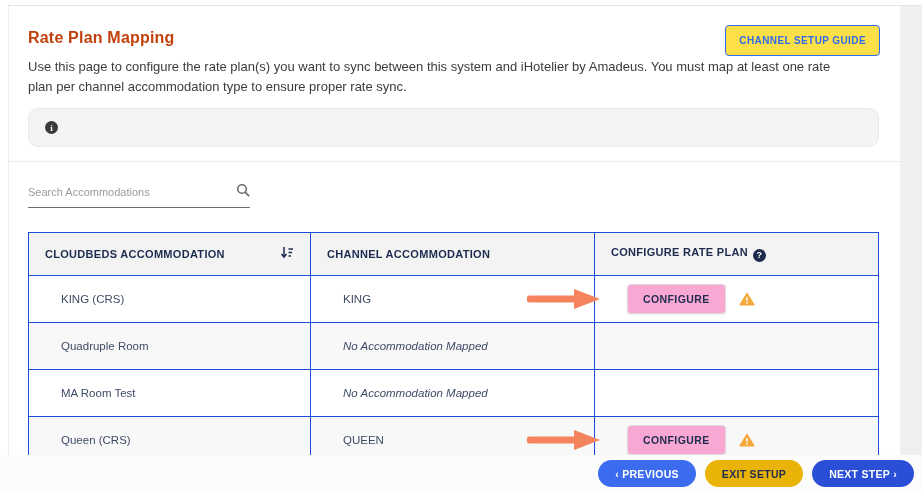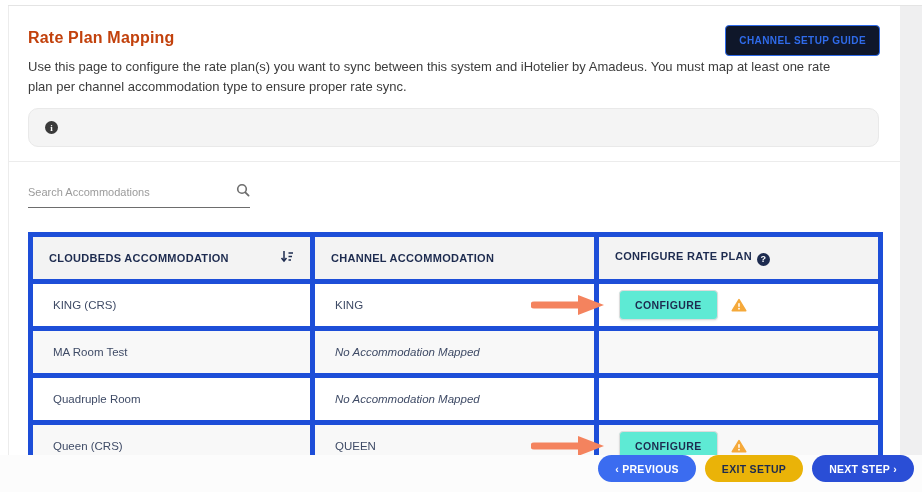--- a/index.html
+++ b/index.html
@@ -15,21 +15,21 @@
   .gray-strip { position: absolute; top: 6px; right: 0; width: 22px; height: 449px; background: #efeff0; }
 
   .card { position: absolute; top: 6px; left: 9px; width: 891px; height: 449px; background: #fff; overflow: hidden; }
 
   .page-title {
     margin: 23px 0 0 19px;
     font-size: 16px; font-weight: 600; color: #c2410c; letter-spacing: 0.2px;
   }
   .setup-guide-btn {
     position: absolute; top: 19px; right: 20px;
-    background: #0f172a; border: 1px solid #2f6bea; border-radius: 4px;
+    background: #fde047; border: 1px solid #2f6bea; border-radius: 4px;
     color: #2f6bea; font-family: inherit;
     font-size: 10px; font-weight: 700; letter-spacing: 0.4px;
     padding: 9px 13px; cursor: pointer;
   }
   .page-desc {
     margin: 10px 45px 0 19px;
     font-size: 13px; line-height: 1.5; color: #3c3c3c; max-width: 840px;
   }
   .note-box {
     margin: 12px 21px 0 19px;
@@ -55,54 +55,54 @@
     flex: 1; border: none; outline: none; font-family: inherit;
     font-size: 11px; color: #333; background: transparent;
   }
   .search-input::placeholder { color: #9b9b9b; }
   .search-icon { flex: 0 0 auto; }
 
   table.map-table {
     margin: 24px 21px 0 19px; width: 850px;
     border-collapse: collapse; table-layout: fixed;
   }
-  .map-table th, .map-table td { border: 5px solid #1d4ed8; }
+  .map-table th, .map-table td { border: 1px solid #1d4ed8; }
   .map-table th {
     background: #f3f3f3; text-align: left;
     padding: 13px 16px; font-size: 11px; font-weight: 700;
     color: #1d2b4f; letter-spacing: 0.3px;
   }
   .map-table th .th-inner { display: flex; align-items: center; justify-content: space-between; }
   .map-table td {
-    padding: 0 20px; height: 47px; font-size: 11.5px; color: #3f4b66;
+    padding: 0 32px; height: 47px; font-size: 11.5px; color: #3f4b66;
     background: #fff;
   }
   .map-table tbody tr:nth-child(even) td { background: #f8f8f8; }
   .unmapped { font-style: italic; }
   .configure-cell { position: relative; }
   .cell-flex { display: flex; align-items: center; gap: 13px; }
   .arrow-icon { position: absolute; left: -68px; top: 50%; transform: translateY(-50%); line-height: 0; }
   .configure-btn {
-    background: #5eead4; border: 1px solid #dcdcdc; border-radius: 4px;
+    background: #f9a8d4; border: 1px solid #dcdcdc; border-radius: 4px;
     padding: 8px 15px; font-family: inherit; font-size: 10.5px; font-weight: 700;
     color: #1d2b4f; letter-spacing: 0.4px; cursor: pointer;
     box-shadow: 0 1px 2px rgba(0,0,0,0.08);
   }
   .help-icon {
     display: inline-flex; align-items: center; justify-content: center;
     width: 13px; height: 13px; border-radius: 50%;
     background: #1d2b4f; color: #fff; font-size: 9px; font-weight: 700;
     margin-left: 5px; vertical-align: -2px;
   }
   .warn-icon { line-height: 0; }
 
   .footer {
     position: absolute; bottom: 0; left: 0; width: 922px; height: 37px;
     background: #fcfcfc;
-    display: flex; align-items: flex-start; justify-content: flex-end; gap: 9px;
+    display: flex; align-items: center; justify-content: flex-end; gap: 9px;
     padding-right: 8px;
   }
   .pill {
     border: none; border-radius: 15px; height: 27px; padding: 0 17px;
     font-family: inherit; font-size: 10.5px; font-weight: 700; letter-spacing: 0.3px;
     cursor: pointer;
   }
   .pill-previous { background: #3b6cf0; color: #fff; }
   .pill-exit { background: #eab308; color: #1d2b4f; }
   .pill-next { background: #2a4ed6; color: #fff; }
@@ -183,26 +183,26 @@
               <svg width="16" height="14" viewBox="0 0 16 14">
                   <path d="M8 1.6 L14.7 12.7 H1.3 Z" fill="#f5a93a" stroke="#f5a93a" stroke-width="1.6" stroke-linejoin="round"></path>
                   <rect x="7.25" y="5.1" width="1.5" height="4" rx="0.75" fill="#fff"></rect>
                   <circle cx="8" cy="10.7" r="0.9" fill="#fff"></circle>
                 </svg>
             </span>
           </div>
         </td>
       </tr>
       <tr>
-        <td>MA Room Test</td>
+        <td>Quadruple Room</td>
         <td class="unmapped">No Accommodation Mapped</td>
         <td></td>
       </tr>
       <tr>
-        <td>Quadruple Room</td>
+        <td>MA Room Test</td>
         <td class="unmapped">No Accommodation Mapped</td>
         <td></td>
       </tr>
       <tr>
         <td>Queen (CRS)</td>
         <td>QUEEN</td>
         <td class="configure-cell">
           <div class="cell-flex">
             <span class="arrow-icon">
               <svg width="76" height="22" viewBox="0 0 76 22">

